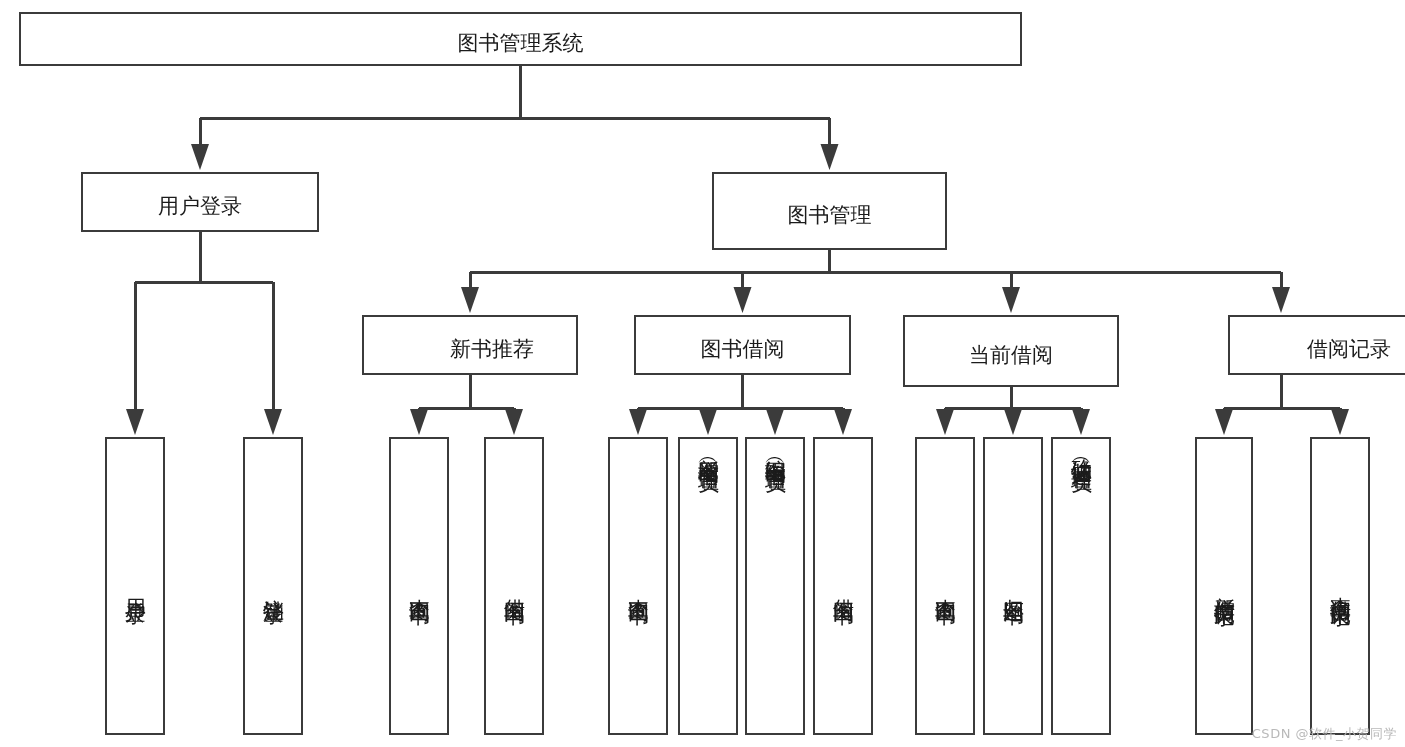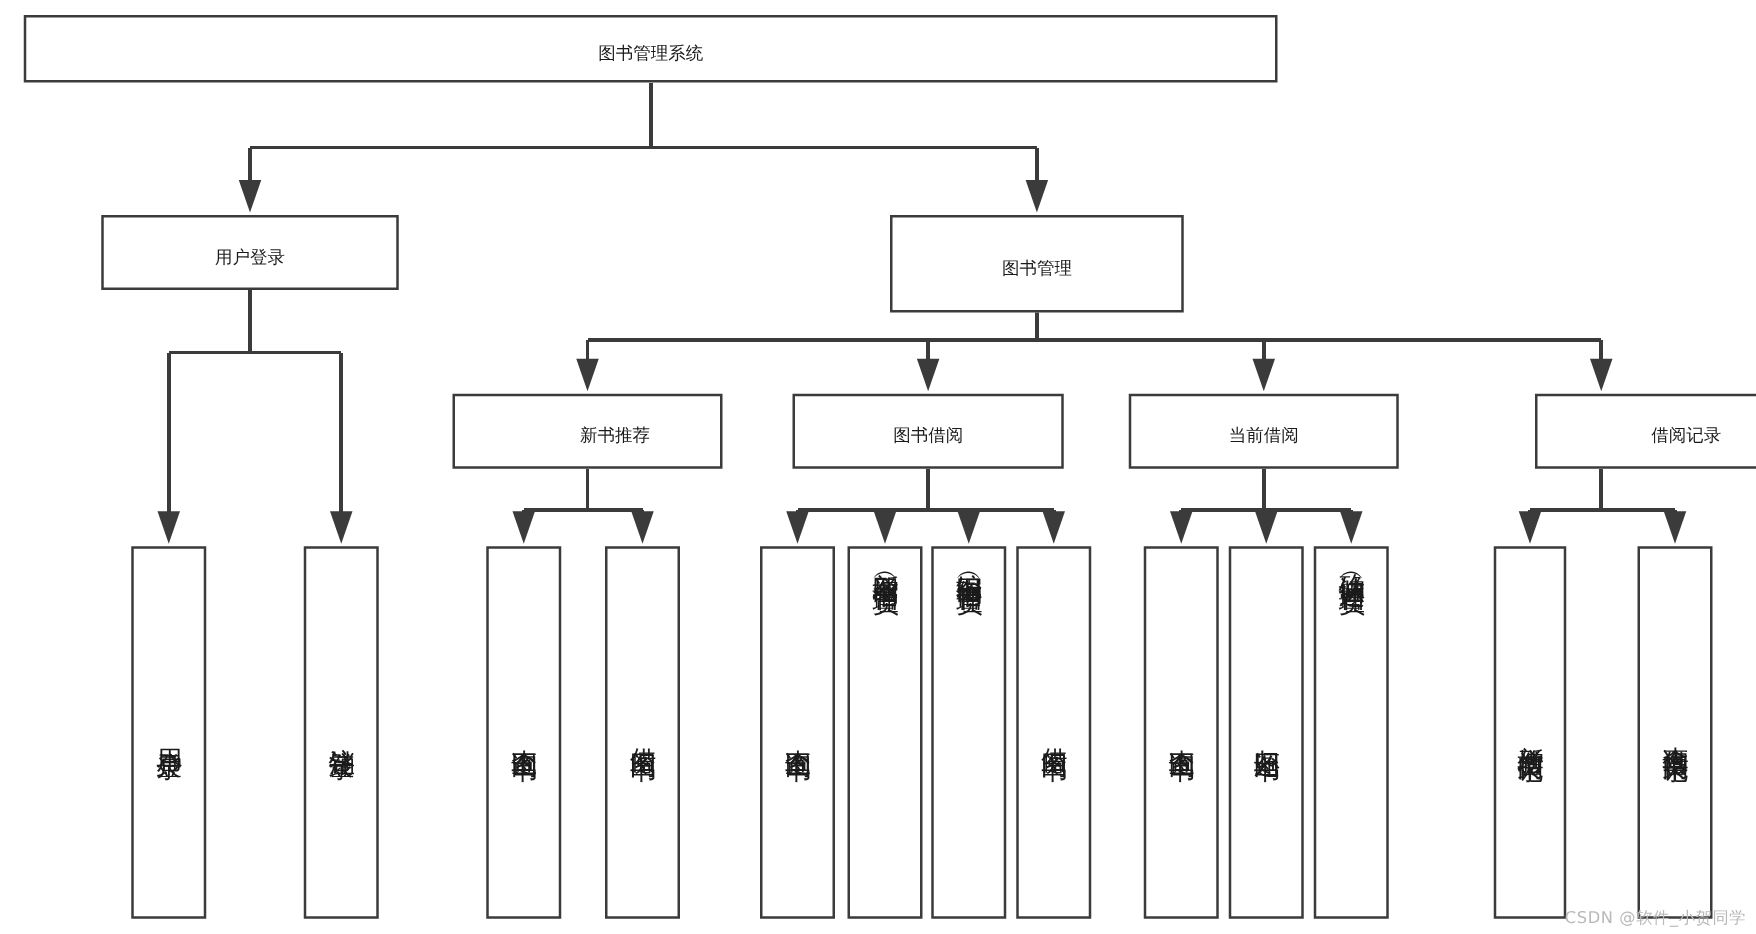--- a/index.html
+++ b/index.html
@@ -33,21 +33,21 @@
     align-items: center;
     justify-content: center;
     color: #1b1b1b;
   }
   .node .label {
     text-align: center;
     line-height: 1.12;
     white-space: pre;
   }
   .node.horizontal .label {
-    font-size: 14px;
+    font-size: 21px;
     margin-top: 10px;
   }
   .node.vertical {
     align-items: center;
     justify-content: center;
   }
   .node.vertical .label {
     writing-mode: vertical-rl;
     text-orientation: upright;
     font-size: 21px;
@@ -136,21 +136,21 @@
       </div>
       <div class="node horizontal" style="left: 712px; top: 172px; width: 235px; height: 78px;">
         <span class="label">图书管理</span>
       </div>
       <div class="node horizontal" style="left: 362px; top: 315px; width: 216px; height: 60px; padding-left: 44px;">
         <span class="label">新书推荐</span>
       </div>
       <div class="node horizontal" style="left: 634px; top: 315px; width: 217px; height: 60px;">
         <span class="label">图书借阅</span>
       </div>
-      <div class="node horizontal" style="left: 903px; top: 315px; width: 216px; height: 60px;">
+      <div class="node horizontal" style="left: 903px; top: 315px; width: 216px; height: 72px;">
         <span class="label">当前借阅</span>
       </div>
       <div class="node horizontal" style="left: 1228px; top: 315px; width: 242px; height: 60px;">
         <span class="label">借阅记录</span>
       </div>
       <div class="node vertical" style="left: 105px; top: 437px; width: 60px; height: 298px;">
         <span class="label">用户登录</span>
       </div>
       <div class="node vertical" style="left: 243px; top: 437px; width: 60px; height: 298px;">
         <span class="label">注销登录</span>

